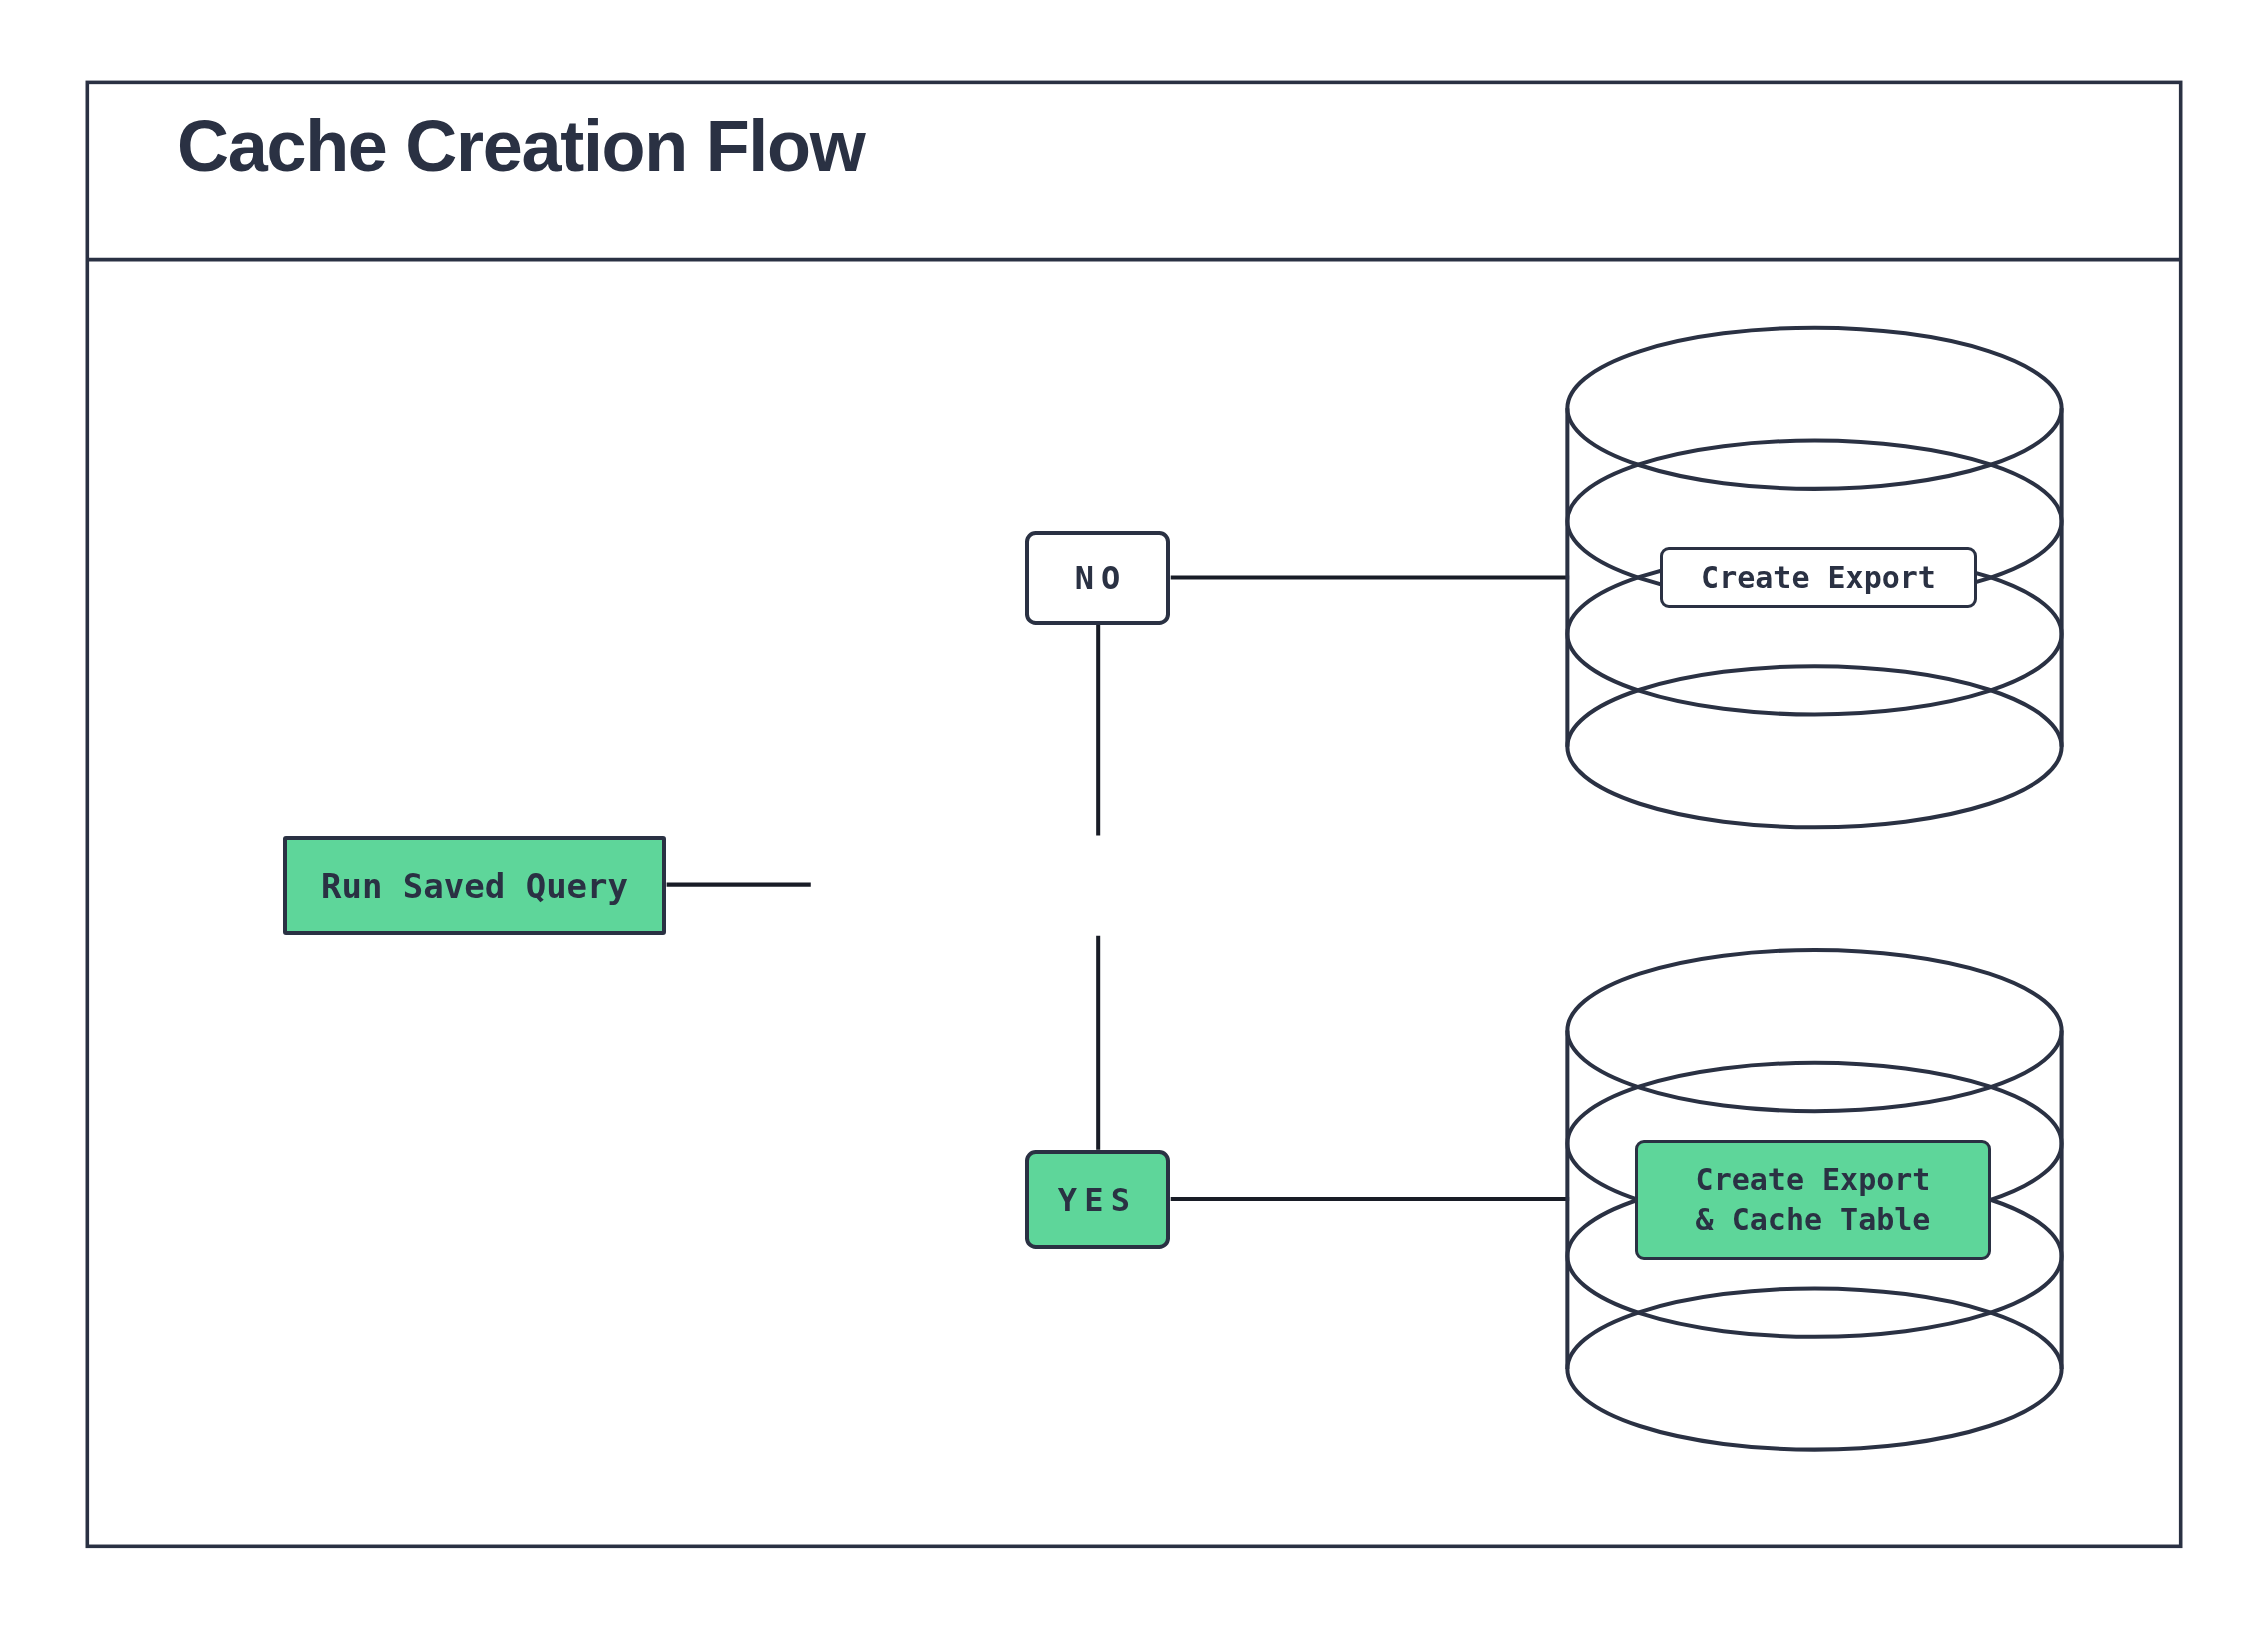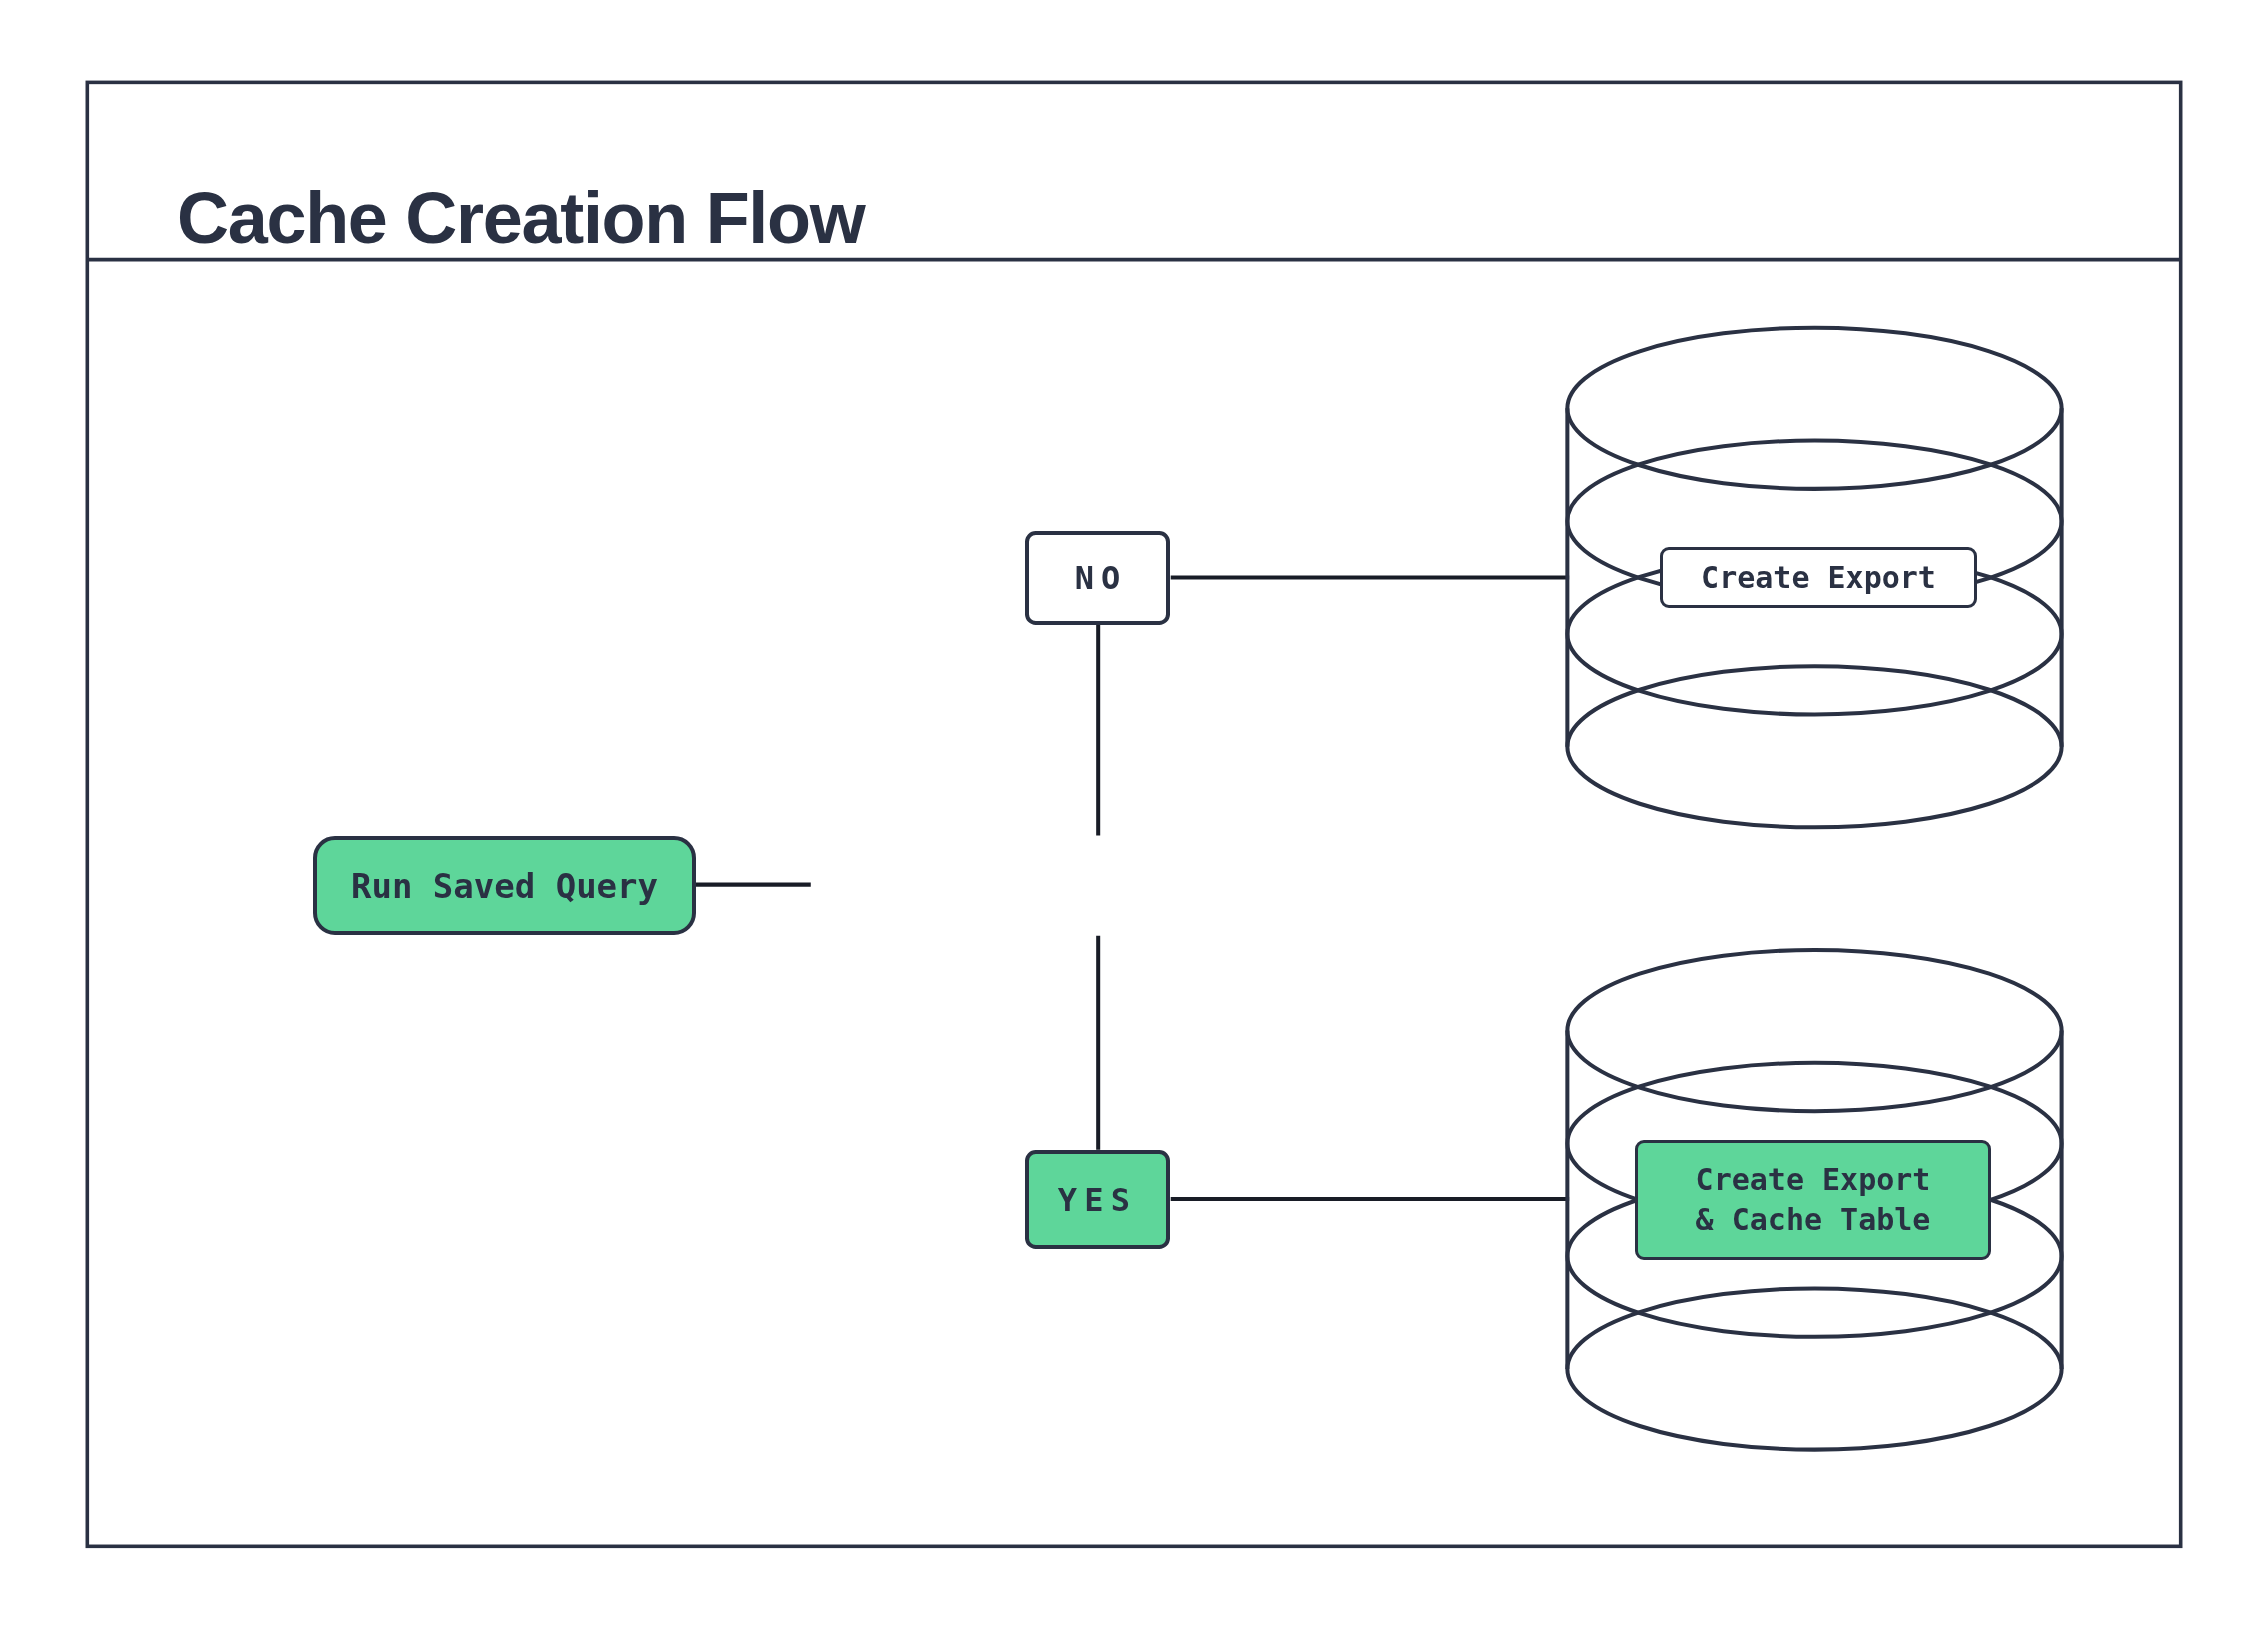--- a/index.html
+++ b/index.html
@@ -17,21 +17,21 @@
     width: 2268px; height: 1626px;
   }
   .frame-stroke { fill: none; stroke: var(--ink, #2a3143); stroke-width: 4; }
   .connector { stroke: var(--line, #181c26); stroke-width: 4.5; }
   .db { fill: none; stroke: var(--ink, #2a3143); stroke-width: 4.5; }
 
   .header-area {
     position: absolute;
     left: 87px; top: 82px;
     width: 2094px; height: 177px;
-    display: flex; align-items: flex-end;
+    display: flex; align-items: flex-start;
     padding-left: 90px; padding-top: 23px;
     box-sizing: border-box;
   }
   .title {
     margin: 0;
     font-family: "Liberation Sans", sans-serif;
     font-weight: bold;
     font-size: 72px;
     letter-spacing: -1.3px;
     color: var(--ink, #2a3143);
@@ -45,23 +45,22 @@
     justify-content: center;
     text-align: center;
     font-weight: bold;
     color: var(--ink, #2a3143);
     background: #ffffff;
   }
   .node-start {
     left: 283px; top: 836px; width: 383px; height: 99px;
     background: var(--green, #5ed69a);
     border: 4.5px solid var(--ink, #2a3143);
-    border-radius: 22px;
+    border-radius: 3px;
     font-size: 34px;
-    margin-left: 30px;
   }
   .node-decision {
     left: 811px; top: 836px; width: 591px; height: 100px;
     background: var(--dark, #262c3b);
     border: none;
     border-radius: 12.5px;
     color: var(--light, #eceef1);
     font-size: 33px;
   }
   .node-no {

